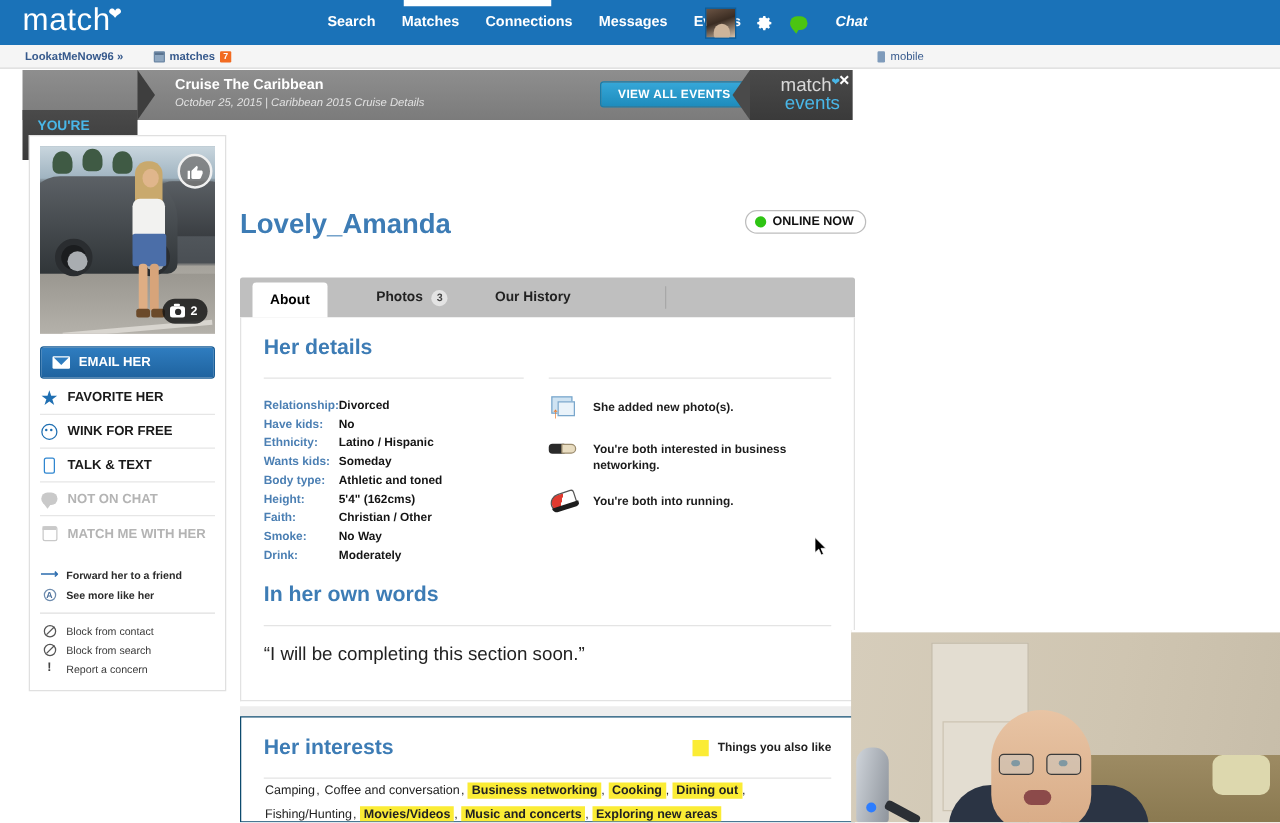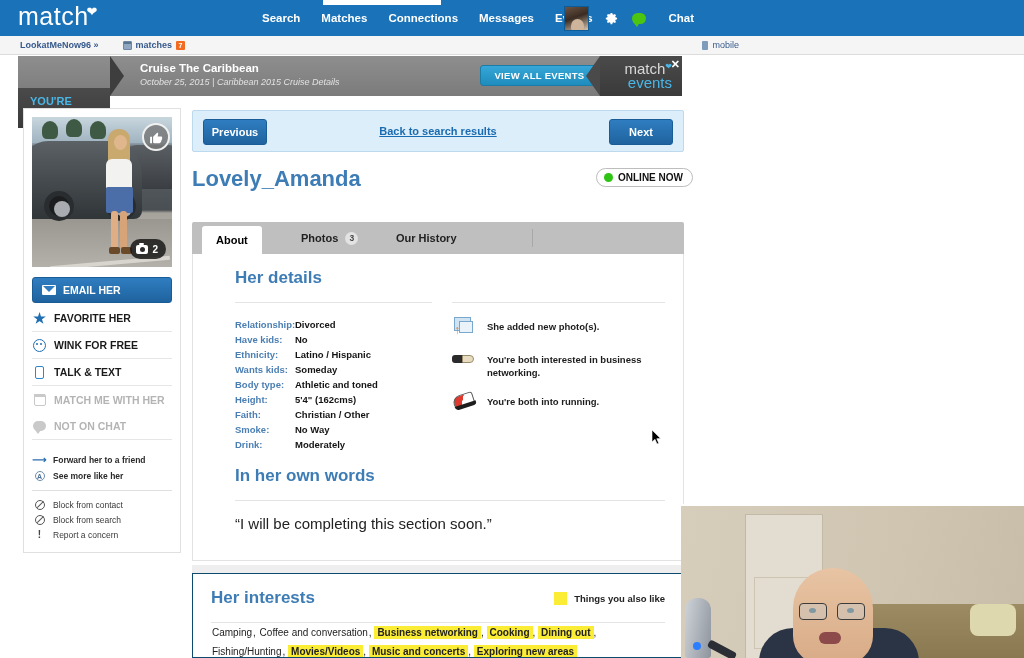--- a/index.html
+++ b/index.html
@@ -44,21 +44,21 @@
     position: relative; overflow: hidden;
   }
   .me-avatar::after {
     content:""; position:absolute; left: 6px; top: 12px; width: 13px; height: 14px;
     border-radius: 50% 50% 40% 40%; background: #cdb49a;
   }
   .gear {
     width: 15px; height: 15px; position: relative; cursor: pointer;
   }
   .gear svg { display:block; }
-  .chatbtn { display:flex; align-items:center; gap: 22px; cursor: pointer; }
+  .chatbtn { display:flex; align-items:center; gap: 22px; cursor: pointer; font-style: italic; }
   .chatbubble {
     width: 14px; height: 11px; background: #4bc412; border-radius: 6px; position: relative;
   }
   .chatbubble::after {
     content:""; position:absolute; left: 1px; bottom: -3px;
     border-left: 4px solid transparent; border-right: 3px solid transparent;
     border-top: 5px solid #4bc412;
   }
   .chatbtn span { color:#fff; font-size: 11.5px; font-weight: bold; }
 
@@ -266,21 +266,21 @@
   }
   .tab.active { background:#ffffff; color:#000; border-radius: 3px 3px 0 0; top: 4px; height: 28px; }
   .tab-count {
     background:#e3e3e3; color:#444; font-size: 8.5px; border-radius: 50%;
     width: 13px; height: 13px; display:flex; align-items:center; justify-content:center;
   }
   .tabsep { position:absolute; left: 340px; top: 7px; width:1px; height: 18px; background:#a8a8a8; }
 
   .panel {
     position:absolute; left: 192px; top: 254px; width: 492px;
-    background:#ffffff; border:1px solid #e2e2e2; border-top:none;padding-left:24px;
+    background:#ffffff; border:1px solid #e2e2e2; border-top:none;
   }
   .sec-title { color:#3d7cb5; font-size: 17px; font-weight:bold; }
   .hr { height:1px; background:#e4e4e4; }
 
   .details-cols { display:flex; padding: 0 18px; gap: 20px; }
   .col-l { width: 218px; }
   .col-r { width: 236px; }
   .dtable { margin-top: 14px; }
   .drow { display:flex; height: 15px; align-items:center; }
   .dlabel { width: 60px; color:#4b7fb3; font-size: 9.5px; font-weight:bold; }
@@ -468,31 +468,31 @@
             <span class="wink"></span>
           </span>
         <span>WINK FOR FREE</span>
       </div>
       <div class="act">
         <span class="ic">
             <span class="phone2"></span>
           </span>
         <span>TALK &amp; TEXT</span>
       </div>
+      <div class="act dim">
+        <span class="ic">
+            <span class="chat2"></span>
+          </span>
+        <span>NOT ON CHAT</span>
+      </div>
       <div class="act dim" style="border-bottom:none">
         <span class="ic">
             <span class="cal2"></span>
           </span>
         <span>MATCH ME WITH HER</span>
-      </div>
-      <div class="act dim">
-        <span class="ic">
-            <span class="chat2"></span>
-          </span>
-        <span>NOT ON CHAT</span>
       </div>
     </div>
 
     <div class="linkgrp">
       <div class="lnk">
         <span class="ic">
             <span class="arrow-ic">⟶</span>
           </span>
         <span>Forward her to a friend</span>
       </div>
@@ -517,25 +517,20 @@
       </div>
       <div class="lnk small">
         <span class="ic">
             <span class="excl">!</span>
           </span>
         <span>Report a concern</span>
       </div>
     </div>
   </div>
 
-  <div class="nav-box">
-    <div class="btn-prev">Previous</div>
-    <div class="backlink">Back to search results</div>
-    <div class="btn-next">Next</div>
-  </div>
 
   <div class="pname">Lovely_Amanda</div>
   <div class="online">
     <span class="dot-green"></span>
     <span>ONLINE NOW</span>
   </div>
 
   <div class="tabbar">
     <div class="tab active" style="left:10px">
       <span>About</span>

